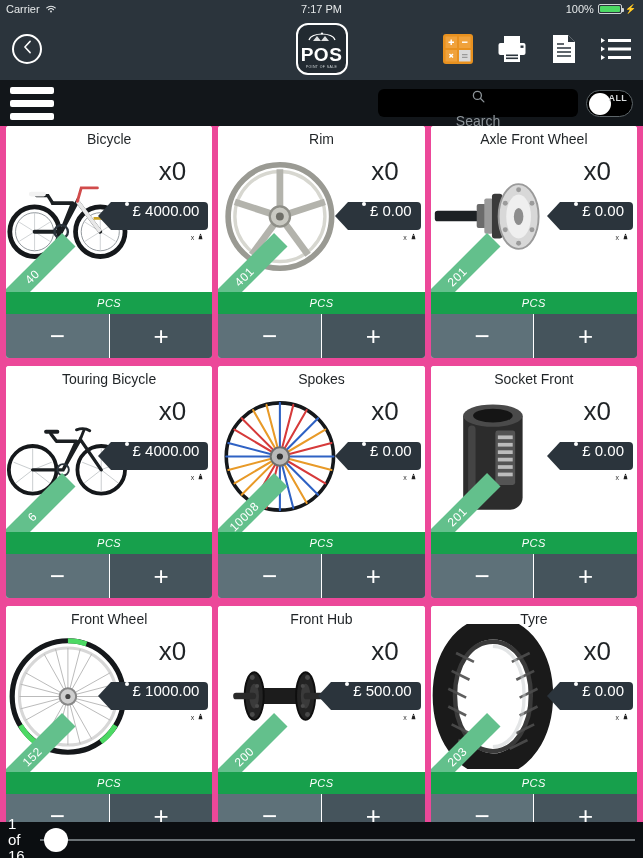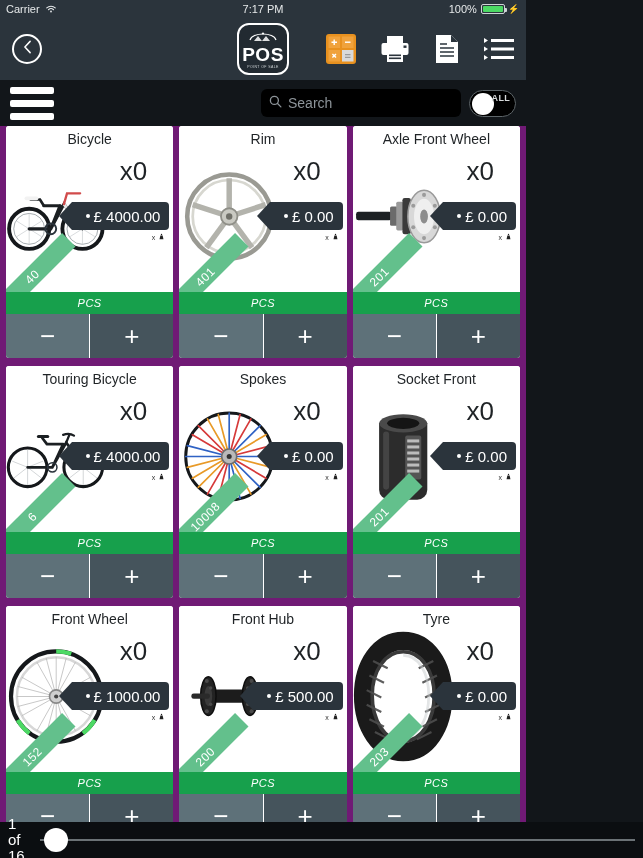--- a/index.html
+++ b/index.html
@@ -2,21 +2,21 @@
 <html><head>
 <meta charset="utf-8">
 <style>
   * { box-sizing: border-box; margin: 0; padding: 0; }
   html, body {
     width: 643px; height: 858px;
     background: #12161a;
     font-family: "Liberation Sans", sans-serif;
     overflow: hidden;
   }
-  .app { position: relative; width: 526px; height: 858px; background: #0f1316; }
+  .app { position: relative; width: 643px; height: 858px; background: #0f1316; }
 
   
   .statusbar {
     height: 18px; background: #2b343c; color: #e6e9ea;
     display: flex; align-items: center; font-size: 11px;
     padding: 0 6px; position: relative;
   }
   .sb-left { display: flex; align-items: center; gap: 5px; }
   .sb-center { position: absolute; left: 0; right: 0; text-align: center; font-size: 11px; }
   .sb-right { margin-left: auto; display: flex; align-items: center; gap: 4px; position: relative; z-index: 2; }
@@ -58,51 +58,51 @@
   
   .searchrow {
     height: 46px; background: #12161a; display: flex; align-items: center;
     padding: 0 10px; gap: 10px;
   }
   .hamburger { width: 44px; display: flex; flex-direction: column; gap: 6px; cursor: pointer; padding: 2px 0; }
   .hamburger span { display: block; height: 7px; background: #ffffff; border-radius: 2px; }
   .search-wrap { margin-left: auto; display: flex; align-items: center; gap: 8px; }
   .searchbox {
     width: 200px; height: 28px; background: #000; border-radius: 6px;
-    display: flex; align-items: center; padding: 0 8px; gap: 6px;
+    display: flex; align-items: center; padding: 0 8px; gap: 6px; flex-direction: column;
   }
   .search-ph { color: #8d9499; font-size: 14px; }
   .toggle {
     width: 47px; height: 27px; border-radius: 14px; background: #000;
     border: 1px solid #5d6569; display: flex; padding: 2px;
     position: relative; cursor: pointer;
   }
   .toggle .knob { width: 22px; height: 22px; border-radius: 50%; background: #fff; }
   .toggle .tlabel { position: absolute; right: 5px; color: #d7dadb; font-size: 9px; font-weight: bold; letter-spacing: 0.3px; }
 
   
   .grid {
     padding: 0 6px; display: grid; grid-template-columns: repeat(3, 1fr);
-    gap: 8px 6px; background: #701a75;
+    gap: 8px 6px; background: #ec4899;
   }
   .card { background: #ffffff; border-radius: 3px; overflow: hidden; display: flex; flex-direction: column; height: 232px; }
   .card-body { position: relative; height: 166px; background: #fff; overflow: hidden; }
   .card-title {
     text-align: center; font-size: 14px; color: #1f2326; padding-top: 6px; line-height: 1.1;
     font-family: "Liberation Sans", sans-serif;
   }
   .card-art {
     position: absolute; left: 0; top: 18px; width: 60%; height: 145px;
     display: flex; align-items: center; justify-content: center;
   }
   .qty { position: absolute; right: 26px; top: 32px; font-size: 26px; color: #1f2326; line-height: 1; }
   .pricetag {
     position: absolute; right: 4px; top: 76px;
     background: #2b343c; color: #ffffff; height: 28px;
-    display: flex; align-items: center; padding: 0 9px 0 14px;
+    display: flex; align-items: flex-start; padding: 0 9px 0 14px;
     font-size: 15px; border-radius: 0 4px 4px 0; white-space: nowrap;
   }
   .pricetag:before {
     content: ""; position: absolute; left: -13px; top: 0;
     border-top: 14px solid transparent; border-bottom: 14px solid transparent;
     border-right: 13px solid #2b343c;
   }
   .pricetag .hole { width: 4px; height: 4px; background: #fff; border-radius: 50%; margin-right: 4px; flex: 0 0 auto; }
   .tagmeta {
     position: absolute; right: 8px; top: 107px; display: flex; align-items: center; gap: 3px;

